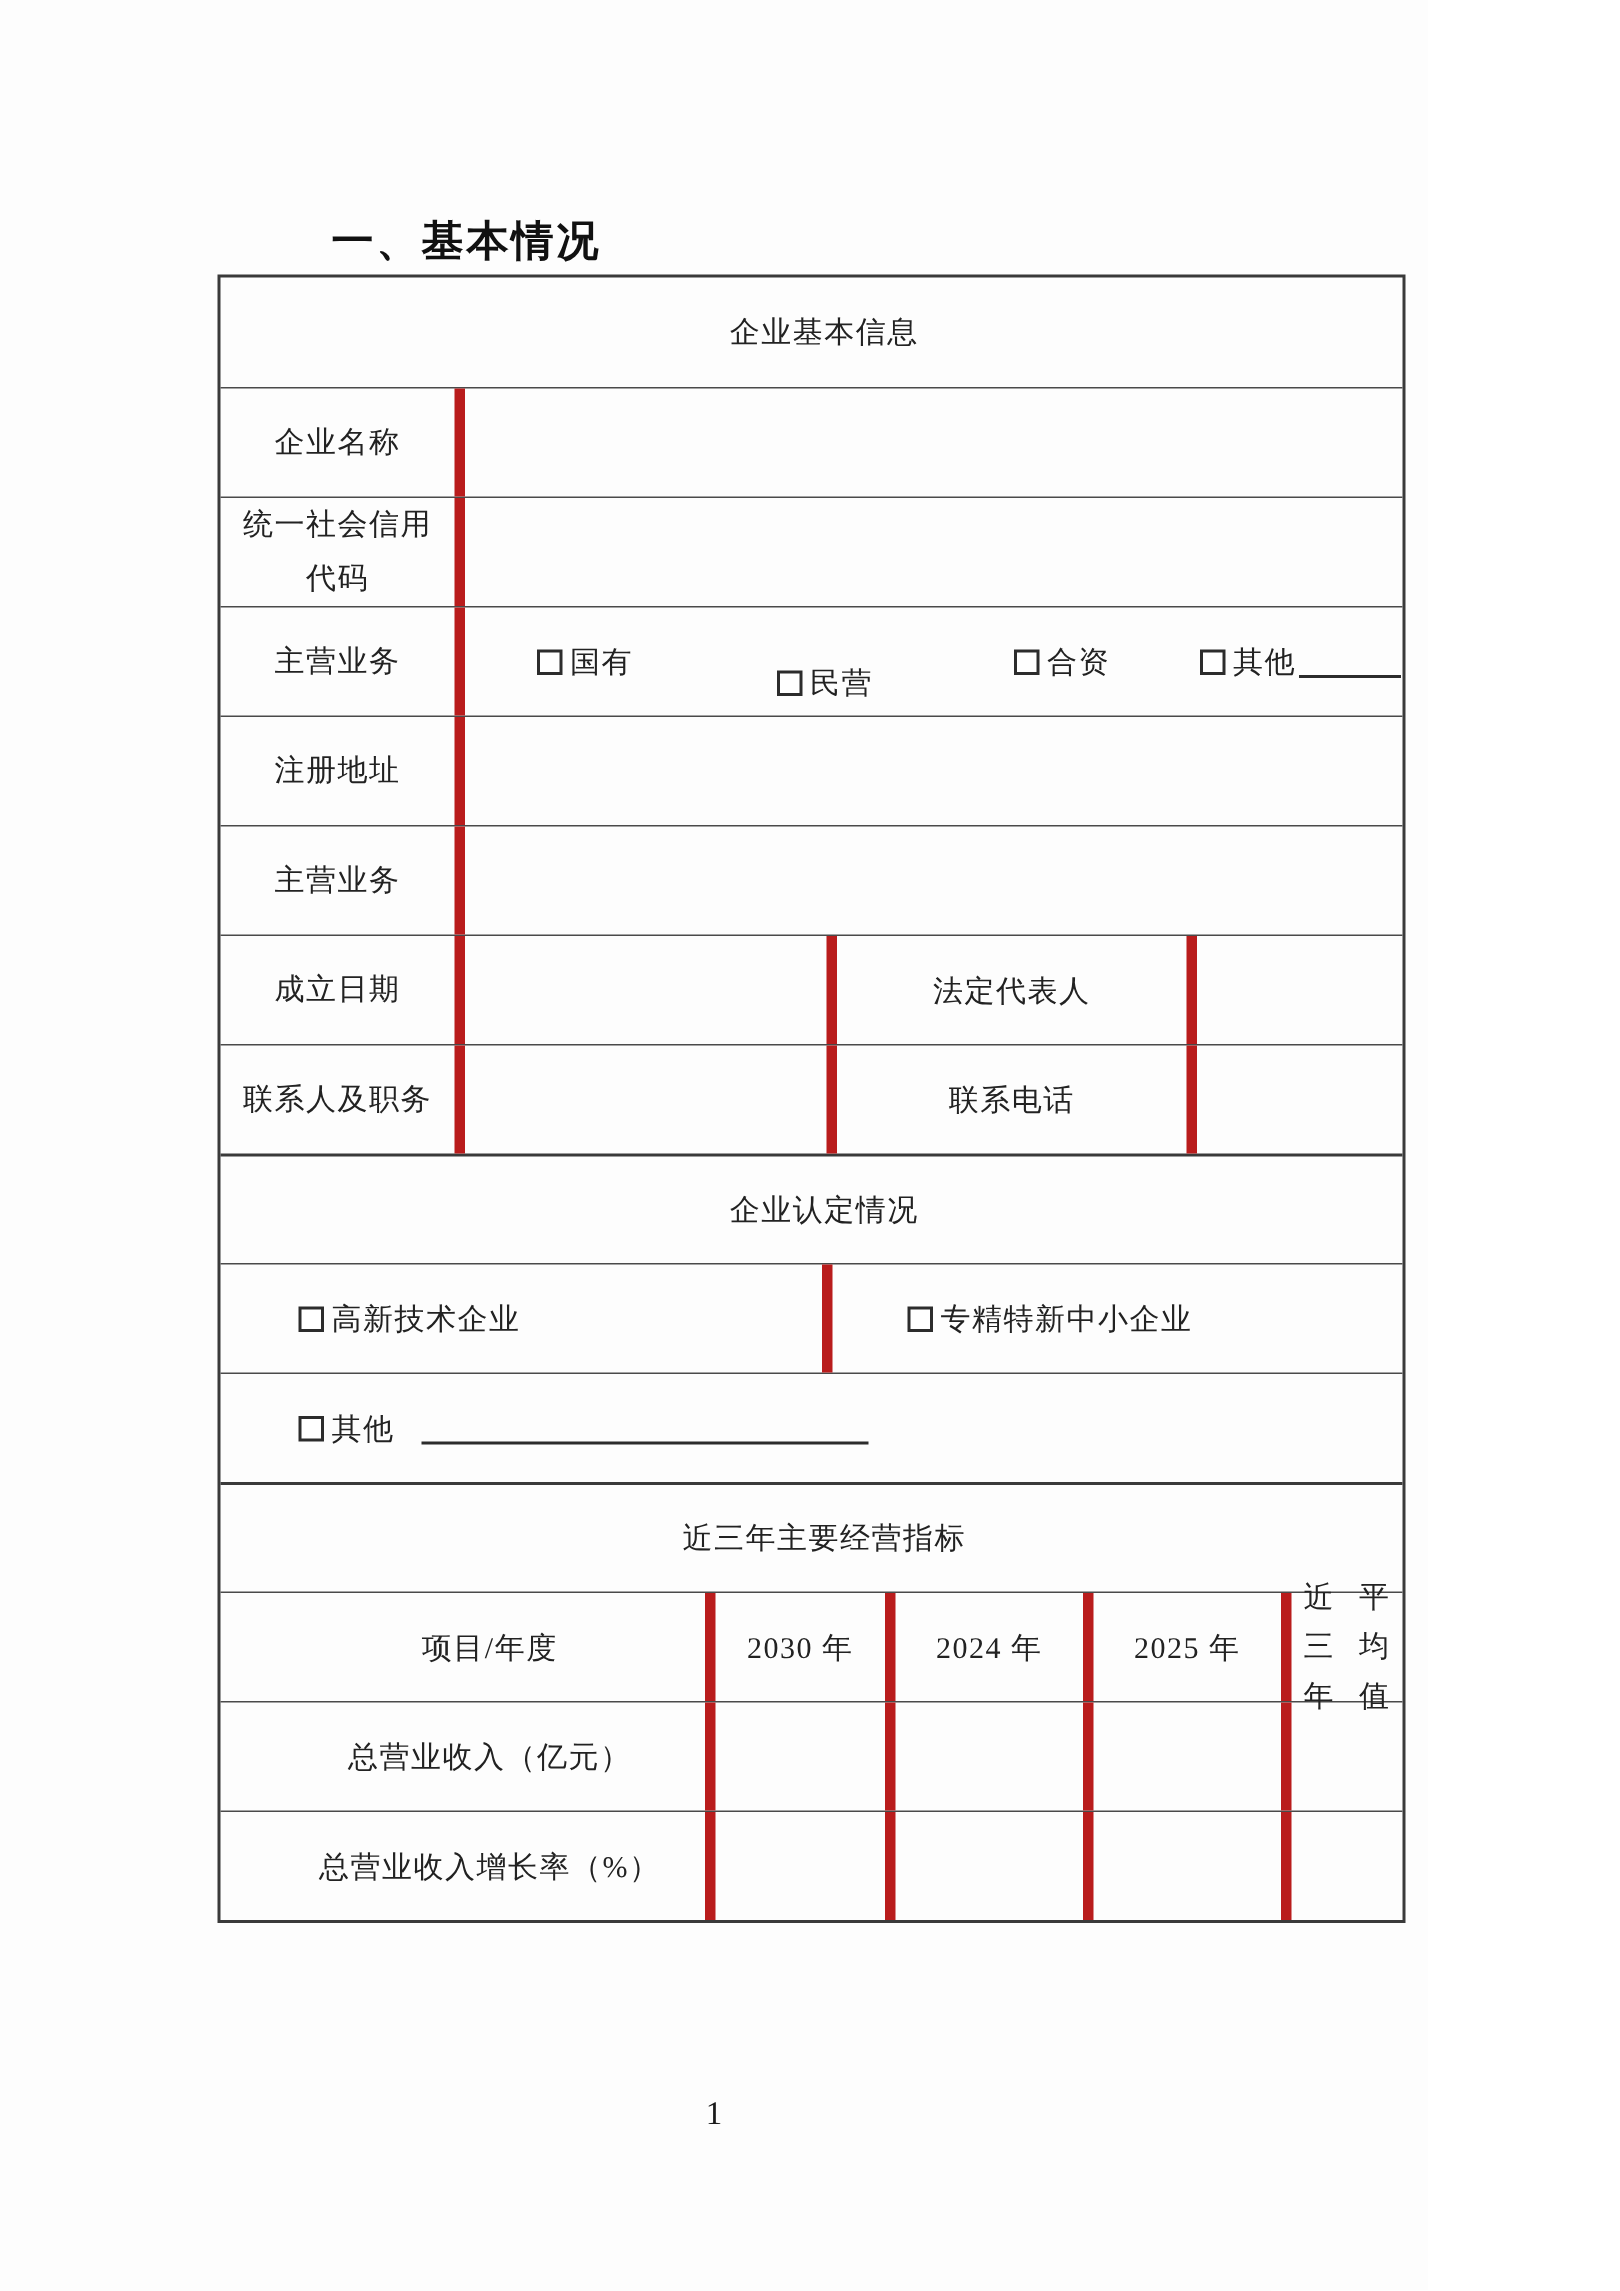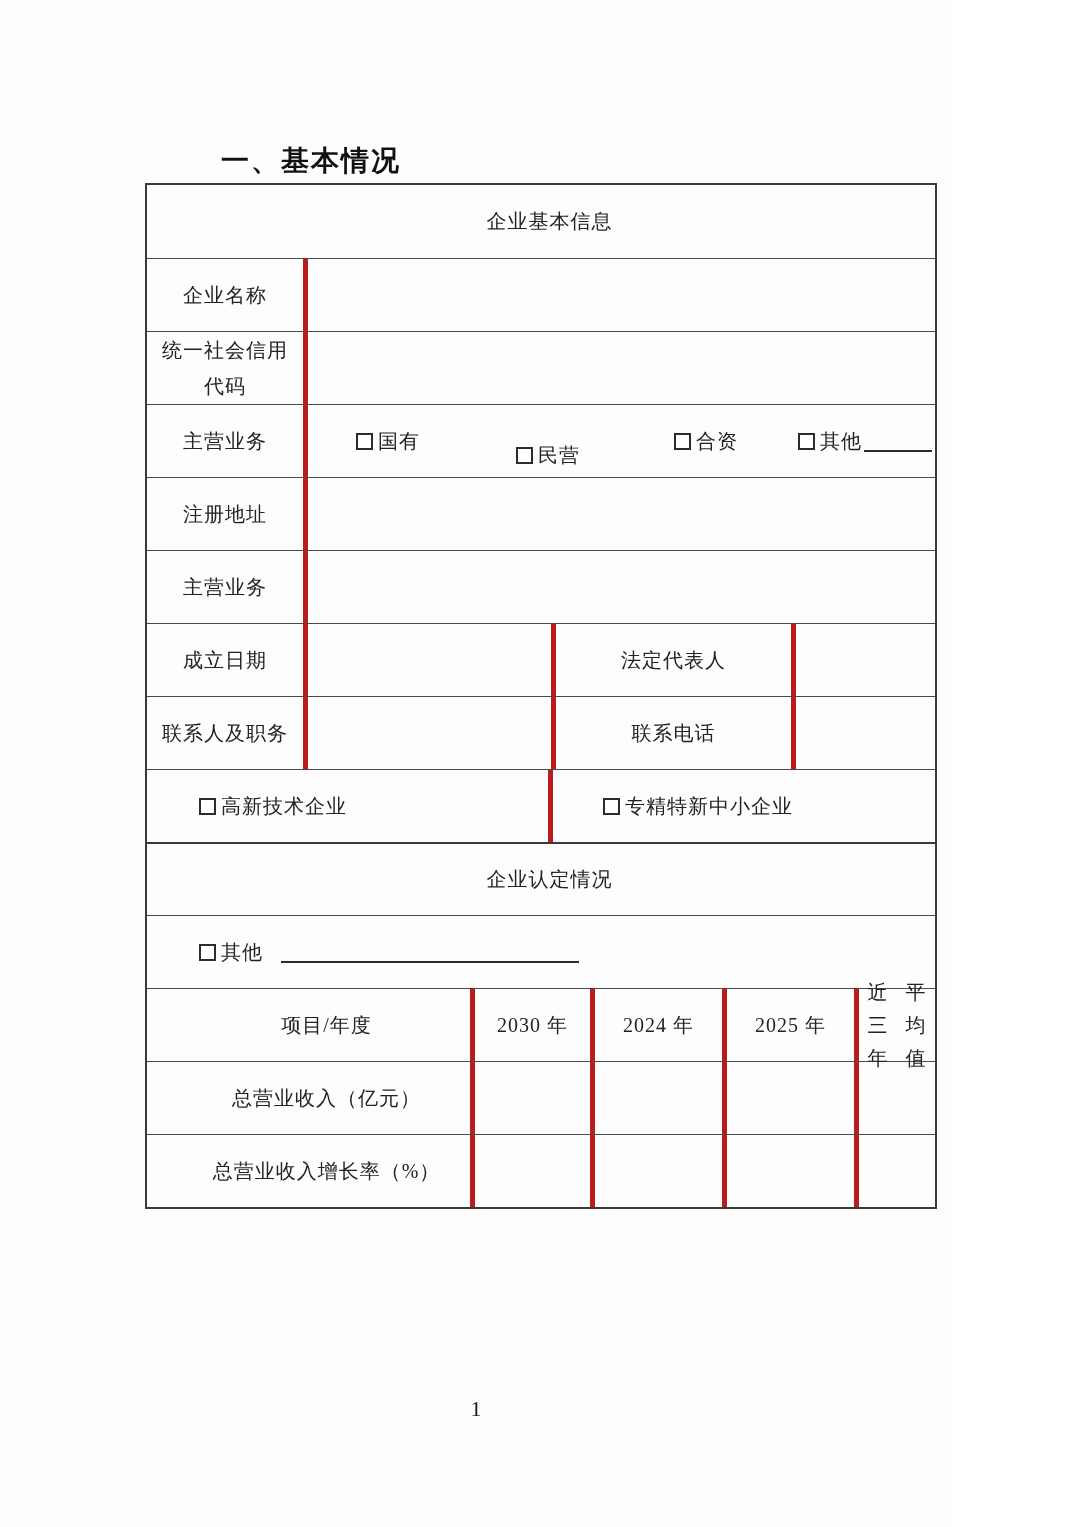--- a/index.html
+++ b/index.html
@@ -17,21 +17,21 @@
   }
   .form-table {
     position: absolute; left: 145px; top: 183px; width: 792px;
     border: 2px solid #3a3a3a;
   }
   .row { display: flex; height: 73px; border-top: 1px solid #4a4a4a; }
   .row:first-child { border-top: none; }
   .row.thick { border-top: 2px solid #3a3a3a; }
   .cell {
     display: flex; align-items: center;
-    border-left: 5px solid #b91c1c;
+    border-left: 7px solid #b91c1c;
     font-size: 20px; letter-spacing: 1px; color: #222;
   }
   .cell:first-child { border-left: none; }
   .center { justify-content: center; text-align: center; }
   .full { flex: 1; padding-left: 17px; }
   .label-col { width: 156px; padding: 0 9px; justify-content: center; text-align: center; line-height: 1.8; }
   .value-rest { flex: 1; }
   .w248 { width: 248px; }
   .w240 { width: 240px; }
   .w147 { flex: 1; }
@@ -123,50 +123,53 @@
       <div class="cell w147"></div>
     </div>
 
     <div class="row">
       <div class="cell label-col">联系人及职务</div>
       <div class="cell w248"></div>
       <div class="cell w240 center">联系电话</div>
       <div class="cell w147"></div>
     </div>
 
-    <div class="row">
-      <div class="cell half-l">
-        <span class="opt">
-            <span class="cb"></span>
-            <span>高新技术企业</span>
-          </span>
-      </div>
-      <div class="cell half-r">
-        <span class="opt">
-            <span class="cb"></span>
-            <span>专精特新中小企业</span>
-          </span>
-      </div>
-    </div>
-
     <div class="row thick">
       <div class="cell full center">企业认定情况</div>
     </div>
 
+    <div class="row">
+      <div class="cell half-l">
+        <span class="opt">
+            <span class="cb"></span>
+            <span>高新技术企业</span>
+          </span>
+      </div>
+      <div class="cell half-r">
+        <span class="opt">
+            <span class="cb"></span>
+            <span>专精特新中小企业</span>
+          </span>
+      </div>
+    </div>
+
 
     <div class="row">
       <div class="cell full indent">
         <span class="opt">
             <span class="cb"></span>
             <span>其他</span>
           </span>
         <span class="uline uline-long"></span>
       </div>
     </div>
 
+    <div class="row thick">
+      <div class="cell full center">近三年主要经营指标</div>
+    </div>
 
     <div class="row">
       <div class="cell i-label center">项目/年度</div>
       <div class="cell i-y center">2030 年</div>
       <div class="cell i-y2 center">2024 年</div>
       <div class="cell i-y2 center">2025 年</div>
       <div class="cell i-avg">
         <span>近三年</span>
         <span>平均值</span>
       </div>

